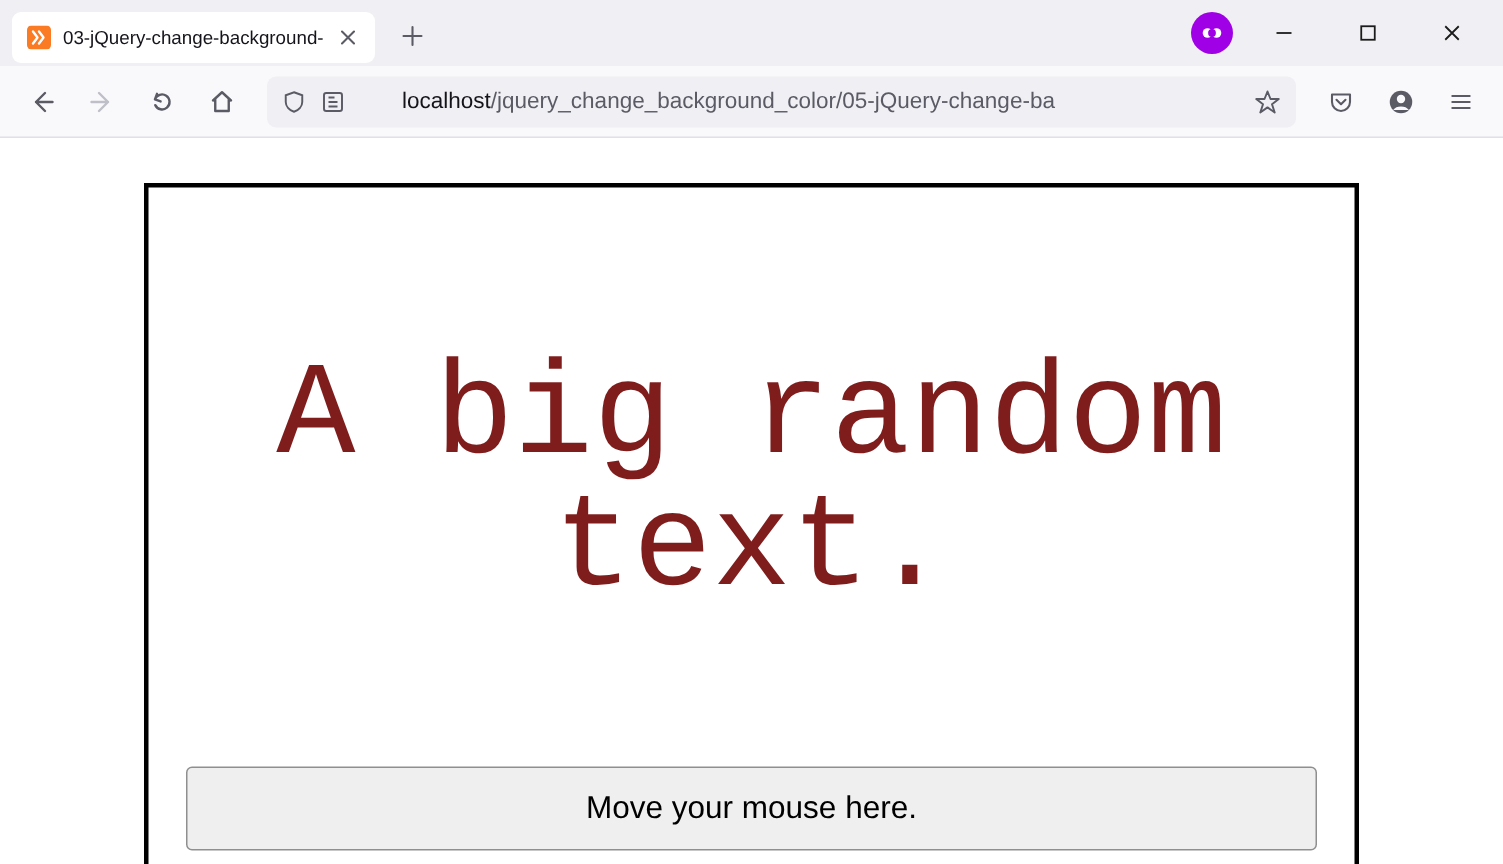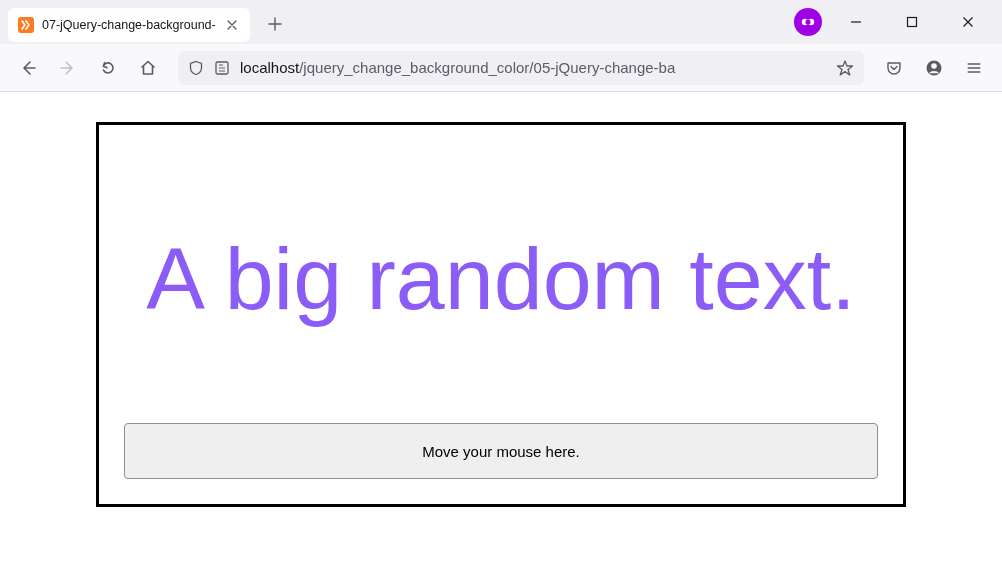--- a/index.html
+++ b/index.html
@@ -141,72 +141,73 @@
     }
     .url-text {
       font-size: 15px;
       color: #5b5b66;
       white-space: nowrap;
       overflow: hidden;
       flex: 1;
     }
     .url-host {
       color: #15141a;
+      margin-left: 28px;
     }
     .toolbar-right {
       display: flex;
       align-items: center;
       gap: 4px;
     }
     
     
     .content {
       padding: 30px 96px 0 96px;
       background: #fff;
     }
     .box {
       border: 3px solid #000;
       padding: 10px 25px 25px 25px;
       text-align: center;
     }
     .big-text {
-      font-family: Liberation Sans, sans-serif;
+      font-family: Liberation Mono, monospace;
       font-size: 88px;
       font-weight: normal;
-      color: #8b5cf6;
+      color: #7f1d1d;
       padding: 100px 0 100px 0;
       line-height: 1;
     }
     .hover-button {
       width: 100%;
       height: 56px;
       background: #efefef;
       border: 1px solid #8f8f8f;
       border-radius: 4px;
-      font-size: 15px;
+      font-size: 21px;
       font-family: Arial, sans-serif;
       color: #000;
       cursor: pointer;
       display: flex;
       align-items: center;
       justify-content: center;
     }
   </style>
 </head>
 <body>
 
 <div class="titlebar">
   <div class="tab">
     <span class="tab-favicon">
       <svg viewBox="0 0 16 16" width="16" height="16">
         <rect x="0" y="0" width="16" height="16" rx="3" fill="#fb7a24"></rect>
         <path d="M4 4 L7 8 L4 12 M8 4 L11 8 L8 12" stroke="#fff" stroke-width="1.6" fill="none" stroke-linecap="round" stroke-linejoin="round"></path>
       </svg>
     </span>
-    <span class="tab-title">07-jQuery-change-background-</span>
+    <span class="tab-title">03-jQuery-change-background-</span>
     <span class="tab-close">
       <svg viewBox="0 0 12 12" width="12" height="12">
         <path d="M2 2 L10 10 M10 2 L2 10" stroke="#5b5b66" stroke-width="1.4" stroke-linecap="round"></path>
       </svg>
     </span>
   </div>
   <div class="new-tab">
     <svg viewBox="0 0 14 14" width="14" height="14">
       <path d="M7 1 L7 13 M1 7 L13 7" stroke="#5b5b66" stroke-width="1.4" stroke-linecap="round"></path>
     </svg>

